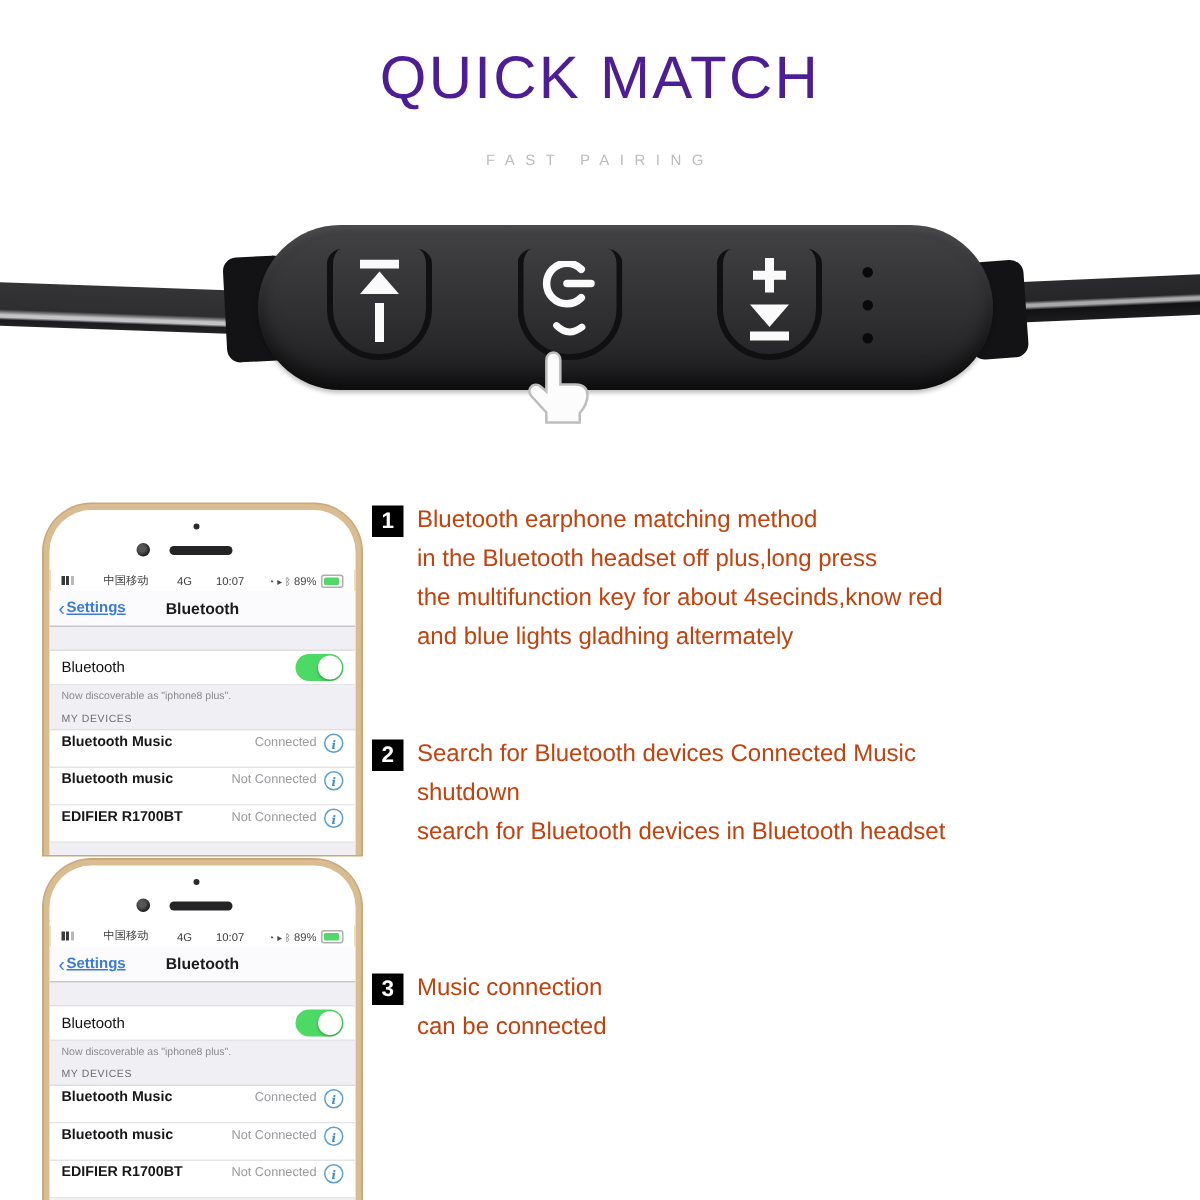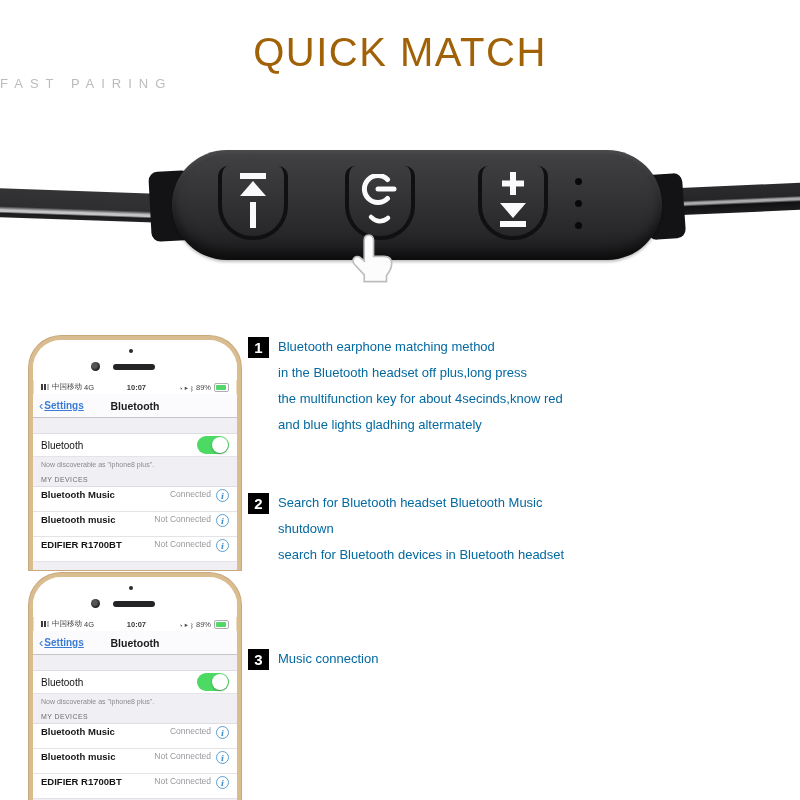--- a/index.html
+++ b/index.html
@@ -1,23 +1,23 @@
 <!DOCTYPE html>
 <html><head>
 <meta charset="utf-8">
 <style>
   html,body{margin:0;padding:0;background:#fff;}
   #canvas{position:relative;width:800px;height:800px;background:#fff;overflow:hidden;
           font-family:"Liberation Sans",sans-serif;margin:0 auto;}
 
   
   .title{position:absolute;top:30px;left:0;width:100%;text-align:center;
-         font-size:40px;letter-spacing:1.5px;color:#a16207;font-weight:400;}
-  .subtitle{position:absolute;top:76px;left:0;width:100%;
-            font-size:13px;letter-spacing:7px;color:#bdbcbc;}
+         font-size:40px;letter-spacing:1.5px;color:#4c1d95;font-weight:400;}
+  .subtitle{position:absolute;top:102px;left:0;width:100%;text-align:center;
+            font-size:10px;letter-spacing:7px;color:#bdbcbc;}
 
   
   .cable{position:absolute;height:29px;}
   .cable-left{left:-6px;top:188px;width:190px;transform:rotate(2deg);transform-origin:left center;
     background:linear-gradient(180deg,#343436 0%,#2e2e30 62%,#c4c4c6 74%,#c4c4c6 80%,#1b1b1d 86%,#232325 100%);}
   .cable-right{left:658px;top:189px;width:150px;height:27px;transform:rotate(-2.5deg);transform-origin:left center;
     background:linear-gradient(180deg,#2b2b2d 0%,#262628 48%,#a9a9ab 56%,#a9a9ab 62%,#111113 70%,#1d1d1f 100%);}
   .strain{position:absolute;background:#131315;border-radius:9px;}
   .strain-left{left:150px;top:171px;width:42px;height:70px;transform:rotate(-3deg);}
   .strain-right{left:646px;top:174px;width:38px;height:65px;transform:rotate(-4deg);}
@@ -32,40 +32,40 @@
   .btn-next{left:306px;top:16px;}
   .pod-dots{position:absolute;left:403px;top:28px;display:flex;flex-direction:column;gap:15px;}
   .pod-dots i{width:7px;height:7px;border-radius:50%;background:#09090b;display:block;}
   .hand{position:absolute;left:349px;top:233px;}
 
   
   .step{position:absolute;left:248px;display:flex;gap:9px;}
   .step-1{top:334px;} .step-2{top:490px;} .step-3{top:646px;}
   .marker{width:21px;height:21px;background:#000;color:#fff;font-weight:bold;font-size:15px;
           display:flex;align-items:center;justify-content:center;margin-top:3px;flex:none;}
-  .step-lines{font-size:13px;line-height:26px;color:#0369a1;}
+  .step-lines{font-size:16px;line-height:26px;color:#c2410c;}
   .step-lines div{white-space:nowrap;}
 
   
   .phone{position:absolute;left:29px;width:204px;background:#fff;
          border:4px solid #d9bc90;border-bottom:none;border-radius:32px 32px 0 0;
          box-shadow:inset 0 0 0 1px #eeddbb,0 0 0 1px #c8a87c;overflow:hidden;}
   .phone-1{top:336px;height:230px;}
   .phone-2{top:573px;height:227px;}
   .bezel{position:relative;height:40px;background:#fff;}
   .dot-tiny{position:absolute;left:96px;top:9px;width:4px;height:4px;border-radius:50%;background:#2b2b2b;}
   .cam{position:absolute;left:58px;top:22px;width:9px;height:9px;border-radius:50%;
        background:radial-gradient(circle at 40% 40%,#555 0 30%,#1c1c1e 70%);}
   .speaker{position:absolute;left:80px;top:24px;width:42px;height:6px;border-radius:3px;background:#242426;}
   .statusbar{height:14px;display:flex;align-items:center;justify-content:space-between;
              padding:0 8px;font-size:7.5px;color:#3a3a3c;}
-  .sb-left{display:flex;align-items:center;gap:2px;}
+  .sb-left{display:flex;align-items:center;gap:19px;}
   .sig{display:inline-block;width:9px;height:6px;
        background:linear-gradient(90deg,#3a3a3c 0 2px,transparent 2px 3px,#3a3a3c 3px 5px,transparent 5px 6px,#b9b9bd 6px 8px,transparent 8px 9px);}
-  .sb-time{font-weight:bold;}
+  .sb-time{font-weight:normal;}
   .sb-right{display:flex;align-items:flex-end;gap:2px;color:#4a4a4c;}
   .sb-right .glyph{font-size:6.5px;}
   .batt{position:relative;width:13px;height:7px;border:1px solid #aeaeb2;border-radius:2px;margin-left:1px;}
   .batt i{position:absolute;top:1px;left:1px;bottom:1px;right:2px;background:#53d769;border-radius:1px;}
   .navbar{position:relative;height:23px;display:flex;align-items:center;border-bottom:1px solid #c6c6c8;background:#fbfbfd;}
   .back{position:relative;z-index:1;margin-left:6px;color:#3a7bd5;font-size:10px;display:flex;align-items:center;gap:1px;cursor:pointer;}
   .back .chev{font-size:13px;line-height:10px;}
   .back .lbl{text-decoration:underline;font-weight:600;}
   .nav-title{position:absolute;left:0;right:0;text-align:center;font-weight:bold;font-size:10.5px;color:#1b1b1d;}
   .gray-band{height:15px;background:#efeff4;border-bottom:1px solid #dedee2;}
@@ -148,30 +148,31 @@
       <div>Bluetooth earphone matching method</div>
       <div>in the Bluetooth headset off plus,long press</div>
       <div>the multifunction key for about 4secinds,know red</div>
       <div>and blue lights gladhing altermately</div>
     </div>
   </div>
 
   <div class="step step-2">
     <div class="marker">2</div>
     <div class="step-lines">
-      <div>Search for Bluetooth headset Bluetooth Music</div>
+      <div>Search for Bluetooth devices Connected Music</div>
       <div>shutdown</div>
       <div>search for Bluetooth devices in Bluetooth headset</div>
     </div>
   </div>
 
   <div class="step step-3">
     <div class="marker">3</div>
     <div class="step-lines">
       <div>Music connection</div>
+      <div>can be connected</div>
     </div>
   </div>
 
   <div class="phone phone-1">
     <div class="bezel">
       <span class="dot-tiny"></span>
       <span class="cam"></span>
       <span class="speaker"></span>
     </div>
     <div class="statusbar">

